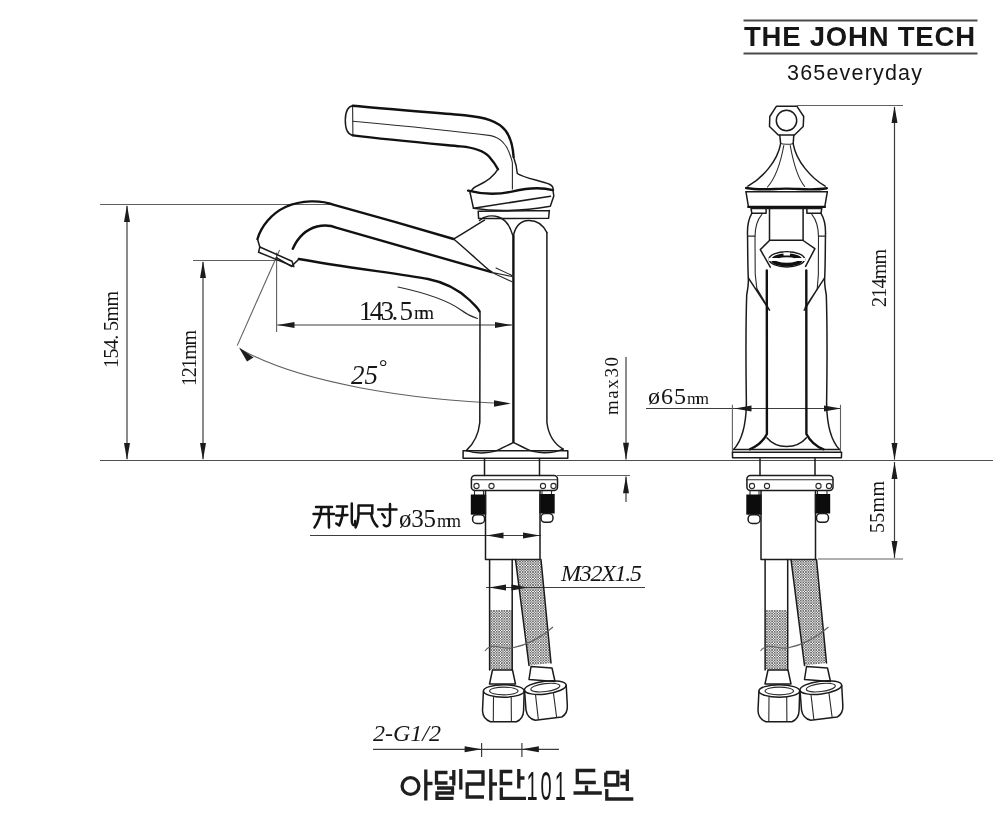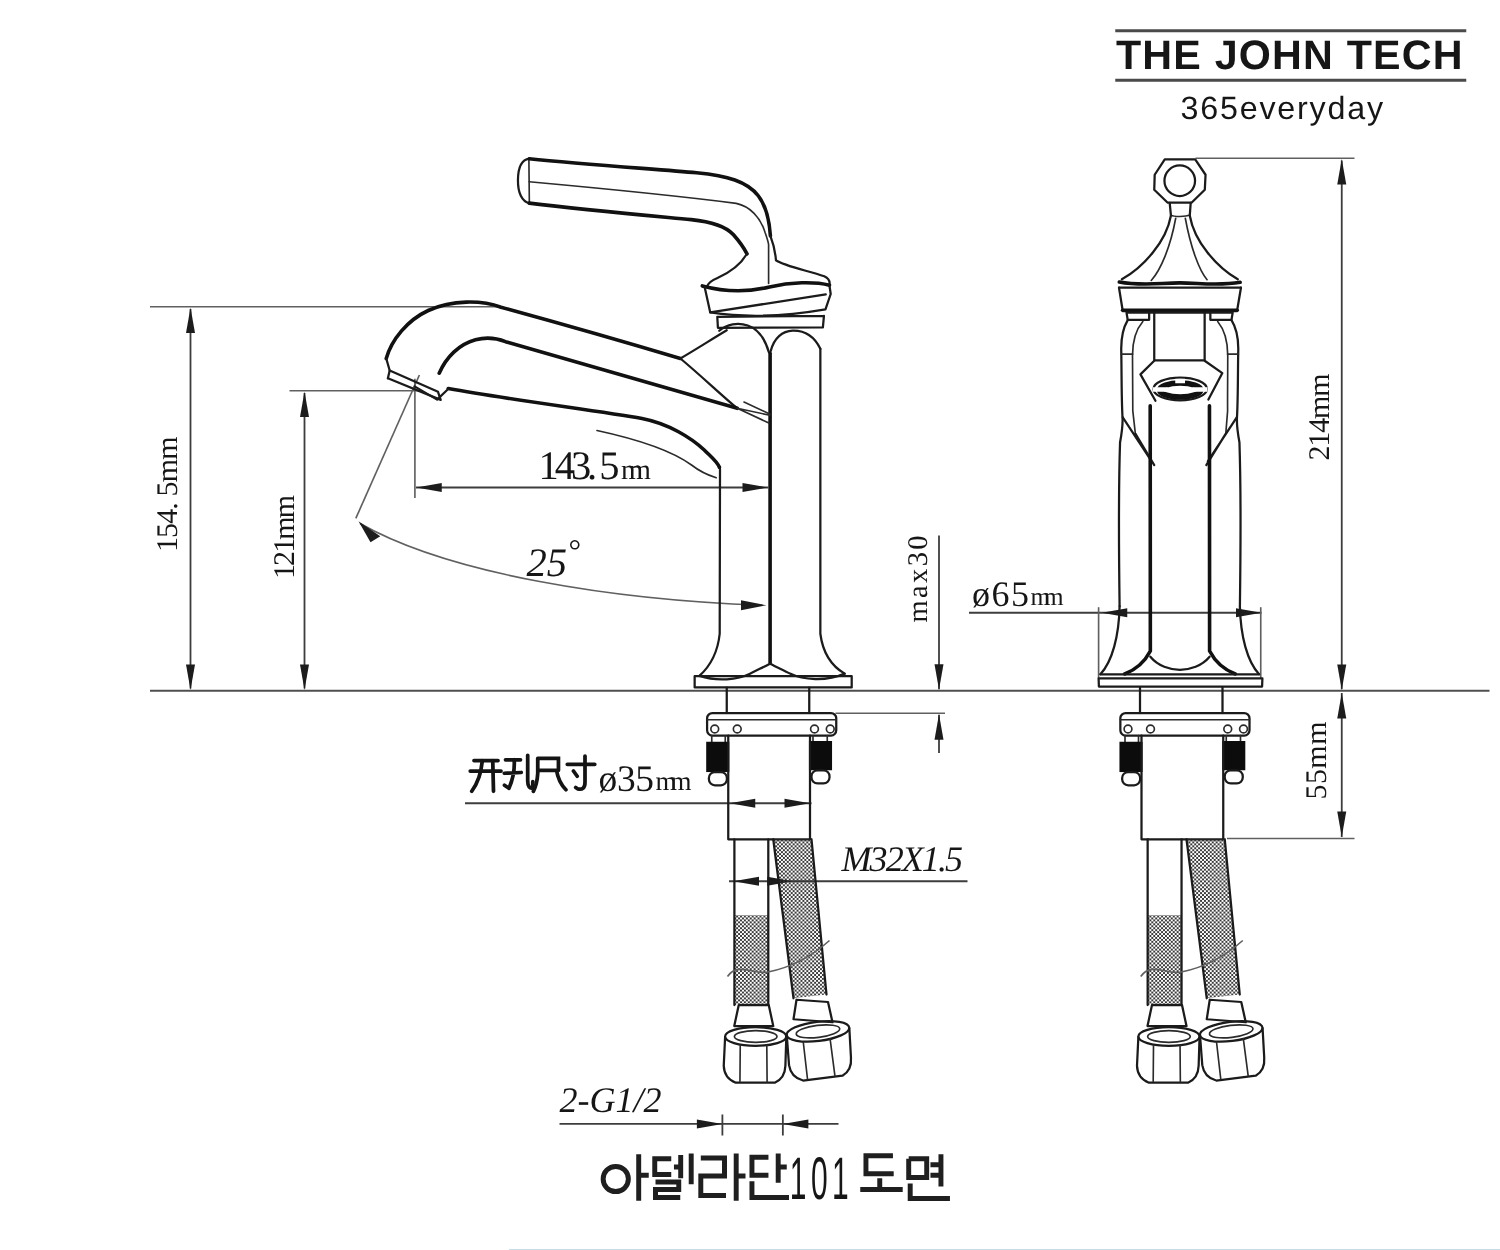--- a/index.html
+++ b/index.html
@@ -1,16 +1,16 @@
 <!DOCTYPE html>
 <html><head>
 <meta charset="utf-8">
 <style>
 html,body{margin:0;padding:0;background:#ffffff;}
-#page{position:relative;width:1000px;height:833px;background:#0369a1;overflow:hidden;}
+#page{position:relative;width:1000px;height:833px;background:#e5e5e5;overflow:hidden;}
 text{font-family:"Liberation Serif",serif;fill:#161616;}
 .sans{font-family:"Liberation Sans",sans-serif;}
 .dim{stroke:#606060;stroke-width:1.1;fill:none;}
 .dimd{stroke:#3d3d3d;stroke-width:1.2;fill:none;}
 .o1{stroke:#1b1b1b;stroke-width:1.5;fill:none;stroke-linecap:round;stroke-linejoin:round;}
 .o2{stroke:#111111;stroke-width:2.4;fill:none;stroke-linecap:round;stroke-linejoin:round;}
 .o0{stroke:#2b2b2b;stroke-width:1.1;fill:none;stroke-linecap:round;}
 .ar{fill:#1c1c1c;stroke:none;}
 </style>
 </head>

